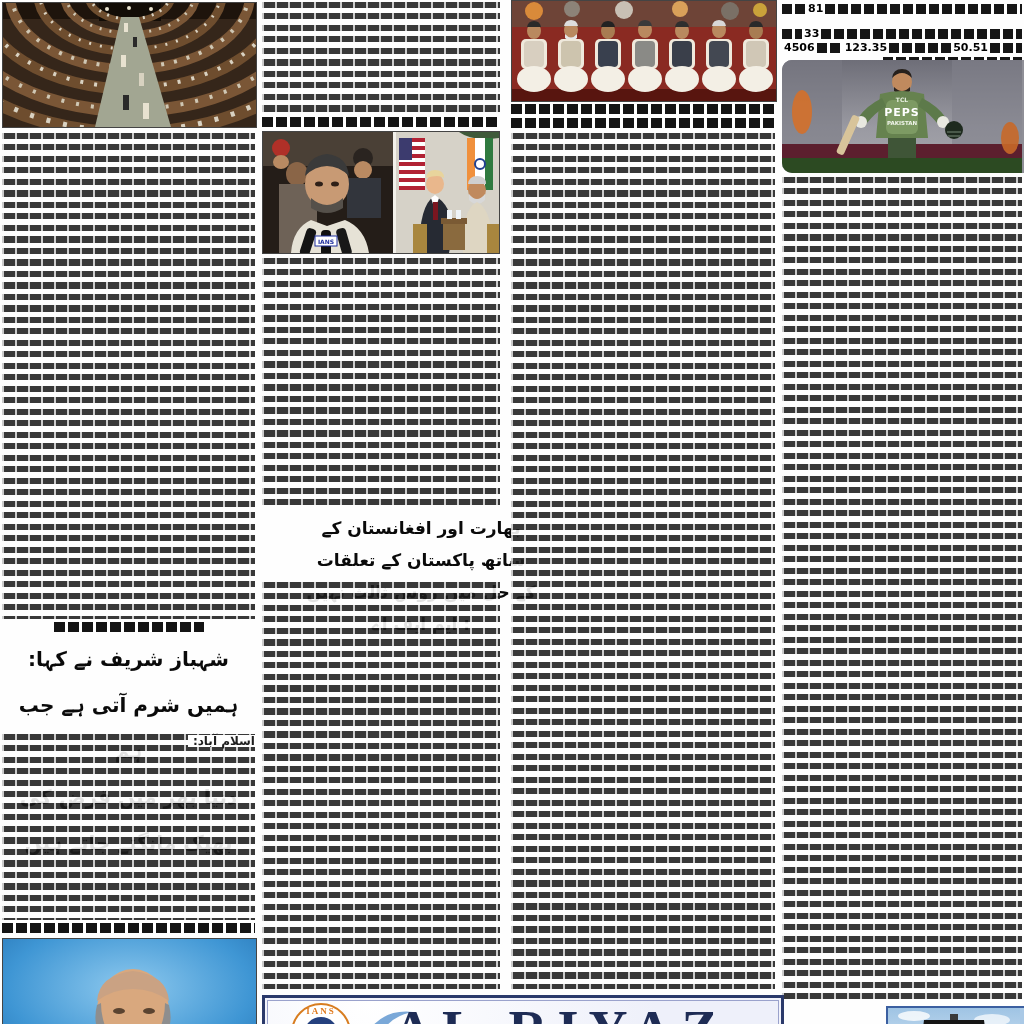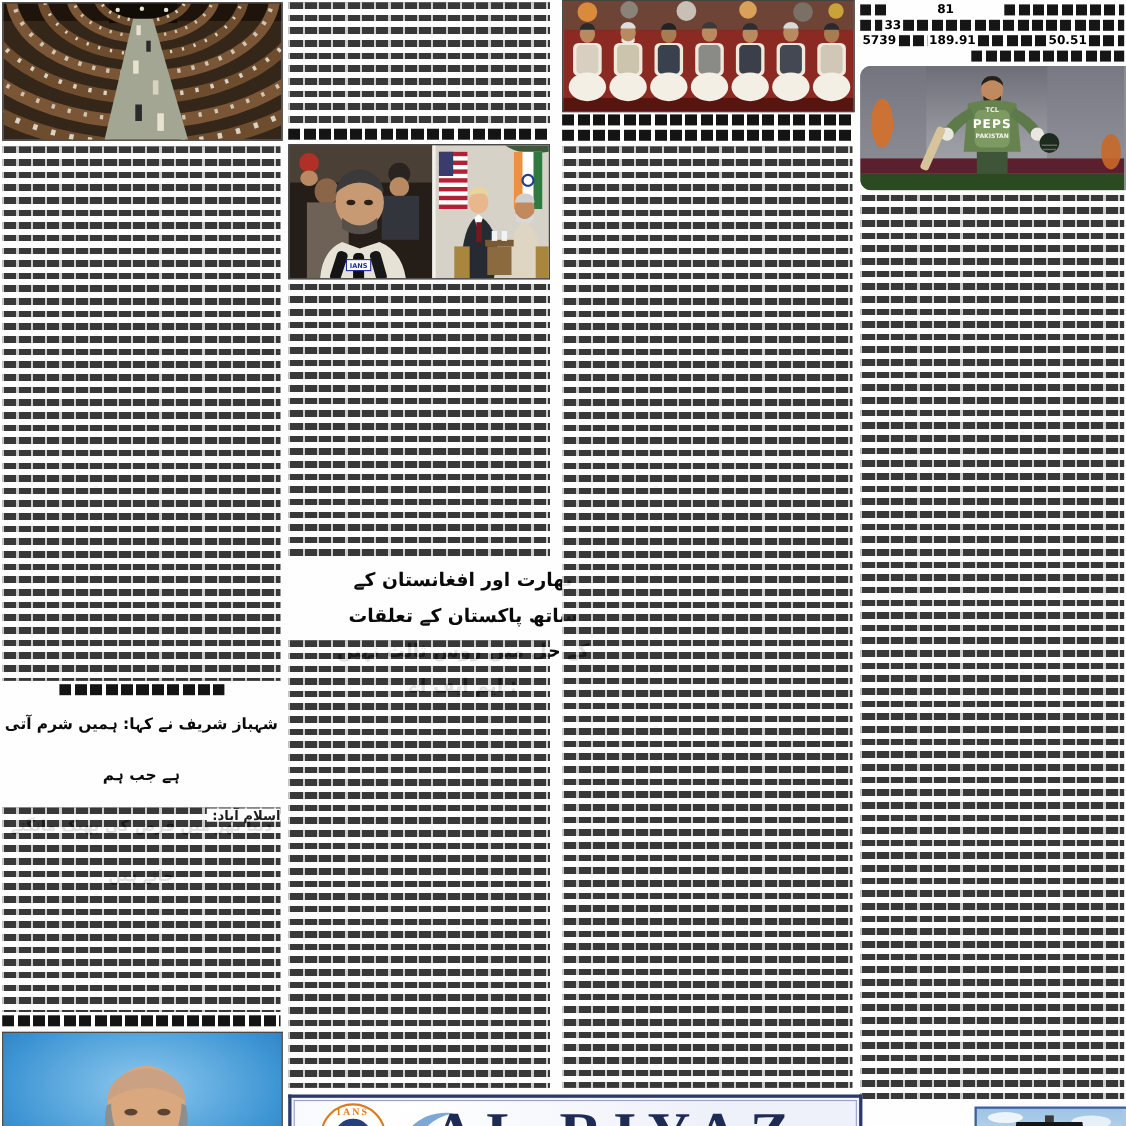--- a/index.html
+++ b/index.html
@@ -10,21 +10,21 @@
   .tx{background-image:
       repeating-linear-gradient(90deg, rgba(255,255,255,0.75) 0px, rgba(255,255,255,0.75) 2px, rgba(255,255,255,0) 2px, rgba(255,255,255,0) 13px),
       repeating-linear-gradient(180deg, #1d1d1d 0px, #1d1d1d 6px, #ffffff 6px, #ffffff 11.5px);
       opacity:.88;text-align:right;}
   
   .cap{height:10px;background:repeating-linear-gradient(90deg,#141414 0px,#141414 11px,#ffffff 11px,#ffffff 14px);}
   .seg{height:10px;background:repeating-linear-gradient(90deg,#161616 0px,#161616 10px,#ffffff 10px,#ffffff 13px);}
   .numrow{display:flex;flex-direction:row-reverse;align-items:center;}
   .numrow .num{font-size:11px;font-weight:bold;color:#000;line-height:11px;padding:0 2px;font-family:"DejaVu Sans",sans-serif;}
   .headline{direction:rtl;text-align:center;color:#0a0a0a;font-weight:bold;}
-  .h1{font-size:14px;line-height:46px;}
+  .h1{font-size:20px;line-height:46px;}
   .h2{font-size:17px;line-height:32px;}
   .photo{border:1px solid #444;overflow:hidden;background:#777;}
   .photo svg{display:block;}
   .dateline{position:absolute;top:1px;right:0;background:#fff;font-weight:bold;font-size:12px;
             direction:rtl;padding-left:5px;color:#000;line-height:12px;}
   
   .ad{left:262px;top:995px;width:516px;height:29px;border:3px solid #2b3a6b;border-bottom:none;
       background:#f2f3fb;overflow:hidden;}
   .ad .inner{position:absolute;inset:2px 2px 0 2px;border:1px solid #9aa2cc;border-bottom:none;background:
       radial-gradient(circle at 20% 0%, #ffffff 0%, #eef0fa 70%);}
@@ -250,37 +250,37 @@
         <ellipse cx="244" cy="78" rx="17" ry="13" fill="#f3efe5"></ellipse>
       </g>
     </svg>
   </div>
   <div class="abs cap" style="left:511px;top:104px;width:264px;"></div>
   <div class="abs cap" style="left:511px;top:118px;width:264px;"></div>
 
   <div class="abs tx" style="left:511px;top:133px;width:264px;height:856px;"></div>
 
   <div class="abs" style="left:782px;top:3px;width:240px;height:56px;">
-    <div class="numrow" style="height:11px;margin-bottom:3px;gap:44px;">
+    <div class="numrow" style="height:11px;margin-bottom:14px;">
       <div class="seg" style="flex:1;"></div>
       <span class="num">81</span>
       <div class="seg" style="width:24px;"></div>
     </div>
     <div class="numrow" style="height:11px;margin-bottom:3px;">
       <div class="seg" style="flex:1;"></div>
       <span class="num">33</span>
       <div class="seg" style="width:20px;"></div>
     </div>
     <div class="numrow" style="height:11px;margin-bottom:3px;">
       <div class="seg" style="width:32px;"></div>
       <span class="num">50.51</span>
       <div class="seg" style="flex:1;"></div>
-      <span class="num">189.91</span>
+      <span class="num">123.35</span>
       <div class="seg" style="width:26px;"></div>
-      <span class="num">5739</span>
+      <span class="num">4506</span>
     </div>
     <div class="numrow" style="height:11px;">
       <div class="seg" style="width:58%;"></div>
     </div>
   </div>
 
   <div class="abs" style="left:782px;top:60px;width:256px;height:113px;border-radius:10px;overflow:hidden;background:#8f8f97;">
     <svg width="240" height="113" viewBox="0 0 240 113">
       <defs>
         <linearGradient id="stands" x1="0" y1="0" x2="0" y2="1">

